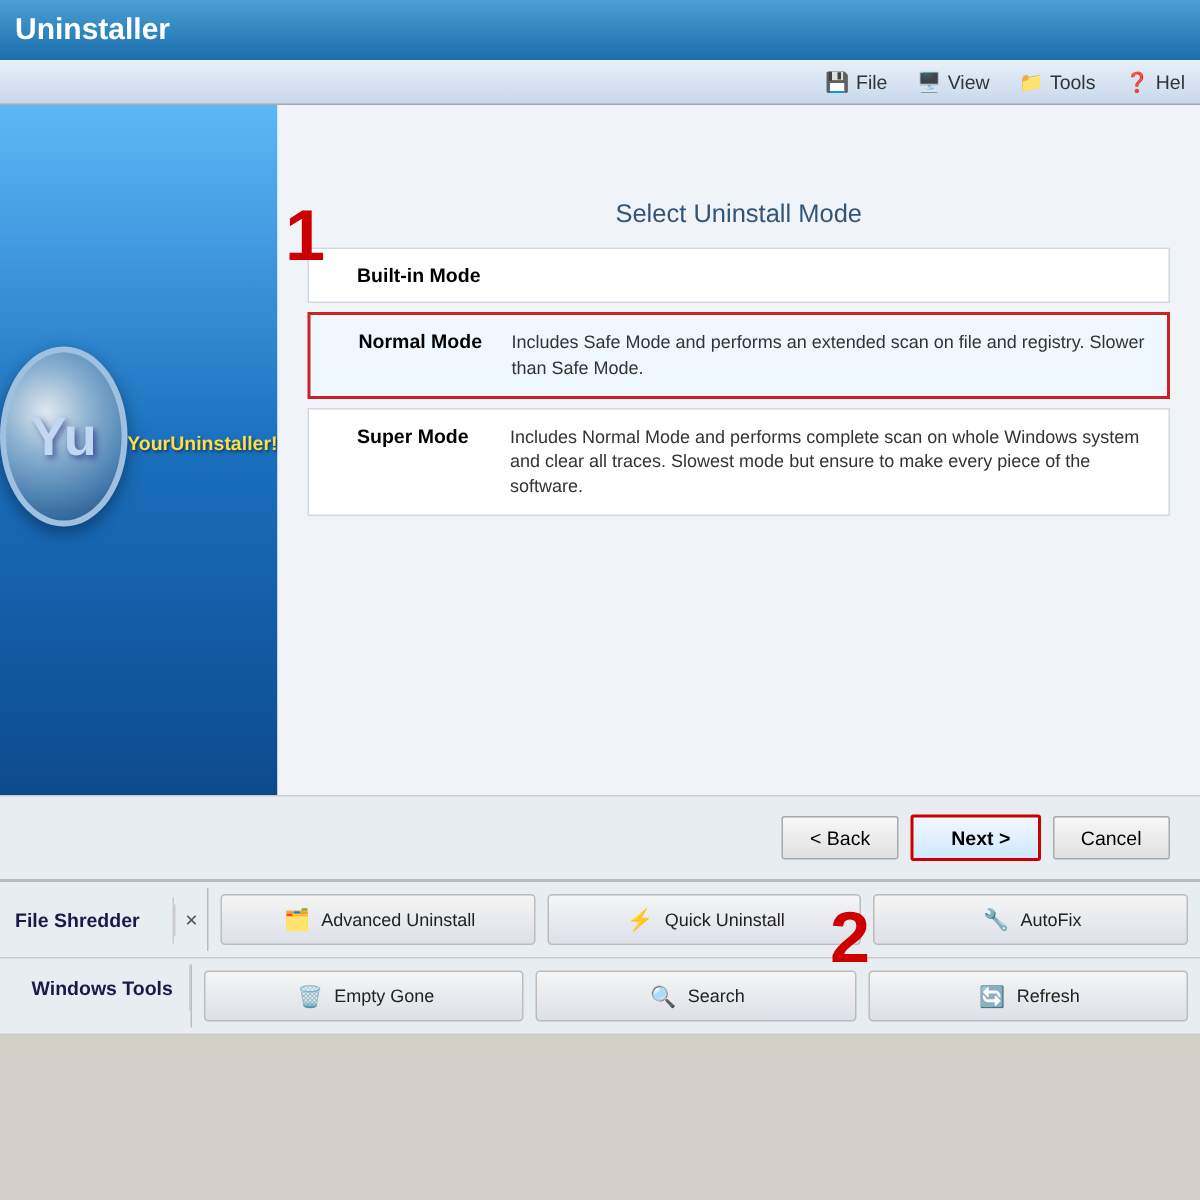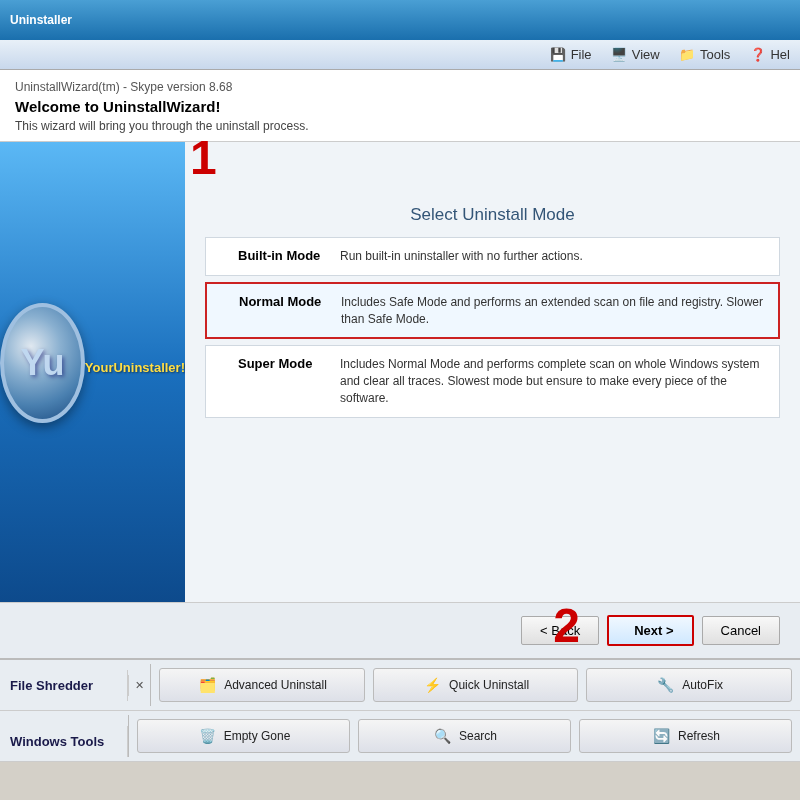--- a/index.html
+++ b/index.html
@@ -8,21 +8,21 @@
     
     .title-bar {
       background: linear-gradient(to bottom, #4a9fd4, #1a6fad);
       height: 40px;
       display: flex;
       align-items: center;
       padding: 0 10px;
     }
     .title-bar-text {
       color: white;
-      font-size: 12px;
+      font-size: 20px;
       font-weight: bold;
     }
 
     
     .menu-bar {
       background: linear-gradient(to bottom, #e8f0f8, #c8d8ec);
       height: 30px;
       display: flex;
       align-items: center;
       justify-content: flex-end;
@@ -185,21 +185,21 @@
     }
     .toolbar-section {
       padding: 4px 0;
       border-bottom: 1px solid #ccc;
     }
     .toolbar-row {
       display: flex;
       align-items: stretch;
     }
     .sidebar-label {
-      width: 128px;
+      width: 116px;
       padding: 8px 10px;
       font-size: 13px;
       font-weight: bold;
       color: #1a1a4a;
       border-right: 1px solid #ccc;
       display: flex;
       align-items: center;
     }
     .sidebar-close {
       padding: 4px 6px;
@@ -287,41 +287,35 @@
       <span>Tools</span>
     </div>
     <div class="menu-item">
       <span>❓</span>
       <span>Hel</span>
     </div>
   </div>
 
   <div class="main-area">
 
-    <div class="wizard-header">
-      <div class="wizard-subtitle">UninstallWizard(tm) - Skype version 8.68</div>
-      <div class="wizard-title">Welcome to UninstallWizard!</div>
-      <div class="wizard-desc">This wizard will bring you through the uninstall process.</div>
-    </div>
 
     <div class="content-section">
 
       <div class="left-panel">
         <div class="logo-circle">
           <span class="logo-yu">Yu</span>
         </div>
         <div class="logo-brand">YourUninstaller!</div>
       </div>
 
       <div class="right-panel">
         <div class="mode-title">Select Uninstall Mode</div>
 
         <div class="mode-row">
           <div class="mode-name">Built-in Mode</div>
-          <div class="mode-desc">Run built-in uninstaller with no further actions.</div>
         </div>
 
 
         <div class="mode-row selected">
           <div class="mode-name">Normal Mode</div>
           <div class="mode-desc">Includes Safe Mode and performs an extended scan on file and registry. Slower than Safe Mode.</div>
         </div>
 
         <div class="mode-row">
           <div class="mode-name">Super Mode</div>
@@ -362,21 +356,21 @@
           <button class="tool-btn">
             <span class="tool-icon">🔧</span>
             <span>AutoFix</span>
           </button>
         </div>
       </div>
     </div>
 
     <div class="toolbar-section">
       <div class="toolbar-row">
-        <div style="display:flex; align-items:flex-end; border-right:1px solid #bbb;">
+        <div style="display:flex; align-items:flex-start; border-right:1px solid #bbb;margin-left:11px;">
           <div class="sidebar-label">Windows Tools</div>
         </div>
         <div class="toolbar-buttons">
           <button class="tool-btn">
             <span class="tool-icon">🗑️</span>
             <span>Empty Gone</span>
           </button>
           <button class="tool-btn">
             <span class="tool-icon">🔍</span>
             <span>Search</span>

